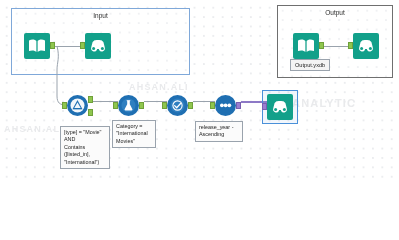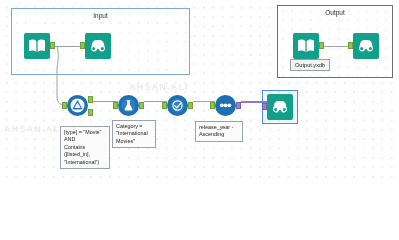--- a/index.html
+++ b/index.html
@@ -122,20 +122,21 @@
     background: rgba(120,170,225,0.10);
   }
 </style>
 </head>
 <body>
 
 <div id="canvas">
 
   <div class="wm wm-1">AHSAN.ALI</div>
   <div class="wm wm-2">AHSAN.ALI</div>
+  <div class="wm wm-3">ANALYTIC</div>
 
   <div class="tool-container container-input">
     <div class="container-title">Input</div>
   </div>
 
   <div class="node" style="left:24px; top:33px;">
     <div class="sq-icon">
       <svg width="18" height="16" viewBox="0 0 18 16">
         <path d="M1 2.5 C4 1, 7 1.5, 8.6 3.2 L8.6 14 C7 12.4, 4 11.9, 1 13 Z" fill="#ffffff"></path>
         <path d="M17 2.5 C14 1, 11 1.5, 9.4 3.2 L9.4 14 C11 12.4, 14 11.9, 17 13 Z" fill="#ffffff"></path>

